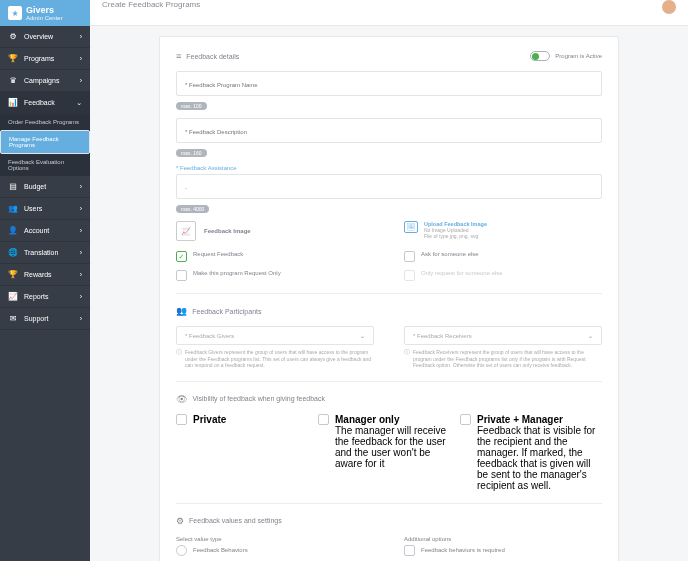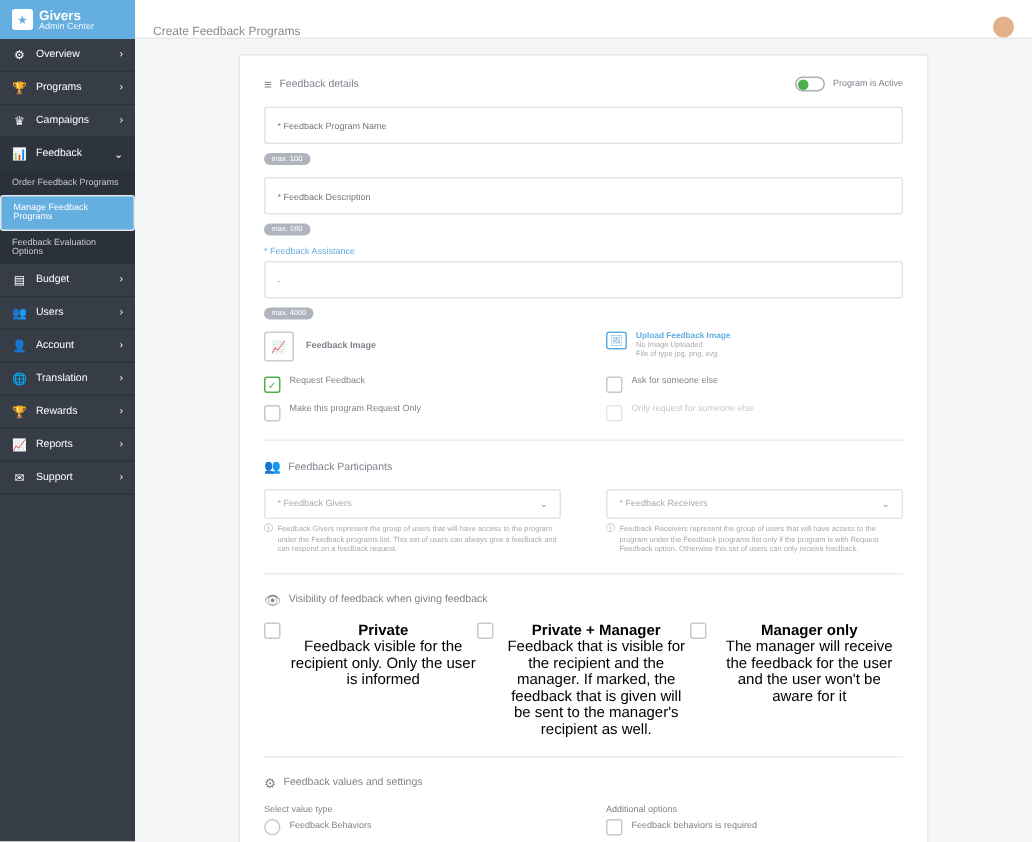--- a/index.html
+++ b/index.html
@@ -12,21 +12,21 @@
 .logo-txt .t2 { font-size: 6px; line-height: 1; opacity: 0.9; }
 .nav { flex: 1; }
 .nav-item { display: flex; align-items: center; padding: 6px 8px; font-size: 7px; cursor: pointer; position: relative; border-bottom: 1px solid #2e343d; }
 .nav-item .ni { width: 10px; margin-right: 6px; font-size: 8px; text-align: center; }
 .nav-item .chev { margin-left: auto; font-size: 7px; }
 .nav-item.active { background: #2e343d; }
 .sub { background: #2b313a; }
 .sub-item { padding: 5px 8px 5px 8px; font-size: 6px; cursor: pointer; color: #c5c9cf; }
 .sub-item.sel { background: #65aee0; color: #fff; }
 .main { flex: 1; display: flex; flex-direction: column; background: #fff; }
-.topbar { height: 26px; background: #fff; border-bottom: 1px solid #e8e8e8; display: flex; align-items: flex-end; padding: 0 12px; }
+.topbar { height: 26px; background: #fff; border-bottom: 1px solid #e8e8e8; display: flex; align-items: flex-start; padding: 0 12px; }
 .page-title { font-size: 8px; color: #868b93; }
 .avatar { margin-left: auto; width: 14px; height: 14px; border-radius: 50%; background: #e3b089; }
 .content { flex: 1; overflow: auto; padding: 10px 20px; background: #f5f6f7; }
 .card { background: #fff; border: 1px solid #e8e8e8; border-radius: 2px; padding: 14px 16px; margin: 0 auto; max-width: 460px; }
 .sec-head { display: flex; align-items: center; color: #7f848c; font-size: 7px; margin-bottom: 10px; }
 .sec-head .si { margin-right: 5px; font-size: 9px; }
 .sec-head .right { margin-left: auto; display: flex; align-items: center; gap: 5px; font-size: 6px; }
 .toggle { width: 20px; height: 10px; border: 1px solid #aab0b9; border-radius: 6px; position: relative; background: #fff; }
 .toggle::after { content: ''; width: 7px; height: 7px; background: #4caf50; border-radius: 50%; position: absolute; top: 0.5px; left: 1px; }
 .field { border: 1px solid #e1e4e8; border-radius: 2px; padding: 6px 8px; margin-bottom: 3px; }
@@ -48,21 +48,21 @@
 .chk-box.green { border-color: #4caf50; color: #4caf50; }
 .chk-box.dis { border-color: #e3e5e9; }
 .chk .cl { font-size: 6px; color: #7f848c; }
 .chk .cl.dis { color: #c5c9cf; }
 .hr { border: none; border-top: 1px solid #eaecee; margin: 12px 0; }
 .lbl-sm { font-size: 6px; color: #7f848c; margin-bottom: 3px; }
 .sel { border: 1px solid #e1e4e8; border-radius: 2px; padding: 5px 8px; font-size: 6px; color: #aaa; display: flex; align-items: center; }
 .sel .chev { margin-left: auto; color: #888; }
 .note { font-size: 5px; color: #aaa; line-height: 1.3; margin-top: 4px; display: flex; gap: 3px; }
 .note .ic { font-size: 6px; }
-.vis-row { display: flex; gap: 0; margin-top: 8px; text-align: center; }
+.vis-row { display: flex; gap: 0; margin-top: 8px; }
 .vis { display: flex; gap: 6px; flex: 1; }
 .radio { width: 11px; height: 11px; border: 1px solid #c5c9cf; border-radius: 50%; flex-shrink: 0; }
 .col2 { display: flex; gap: 30px; }
 .col2 > div { flex: 1; }
 .rad-item { display: flex; gap: 6px; align-items: center; margin-bottom: 8px; }
 .rad-item .rl { font-size: 6px; color: #7f848c; }
 </style>
 </head>
 <body>
 
@@ -241,35 +241,34 @@
 
         <div class="sec-head">
           <span class="si">👁</span>
           <span>Visibility of feedback when giving feedback</span>
         </div>
         <div class="vis-row">
           <div class="vis">
             <div class="chk-box"></div>
             <div>
               <div class="cl" style="font-weight:bold">Private</div>
-              <div class="cd">Feedback visible for the recipient only. Only the user is informed</div>
+            </div>
+          </div>
+          <div class="vis">
+            <div class="chk-box"></div>
+            <div>
+              <div class="cl" style="font-weight:bold">Manager only</div>
+              <div class="cd">The manager will receive the feedback for the user and the user won't be aware for it</div>
             </div>
           </div>
           <div class="vis">
             <div class="chk-box"></div>
             <div>
               <div class="cl" style="font-weight:bold">Private + Manager</div>
               <div class="cd">Feedback that is visible for the recipient and the manager. If marked, the feedback that is given will be sent to the manager's recipient as well.</div>
-            </div>
-          </div>
-          <div class="vis">
-            <div class="chk-box"></div>
-            <div>
-              <div class="cl" style="font-weight:bold">Manager only</div>
-              <div class="cd">The manager will receive the feedback for the user and the user won't be aware for it</div>
             </div>
           </div>
         </div>
 
         <hr class="hr">
 
         <div class="sec-head">
           <span class="si">⚙</span>
           <span>Feedback values and settings</span>
         </div>

